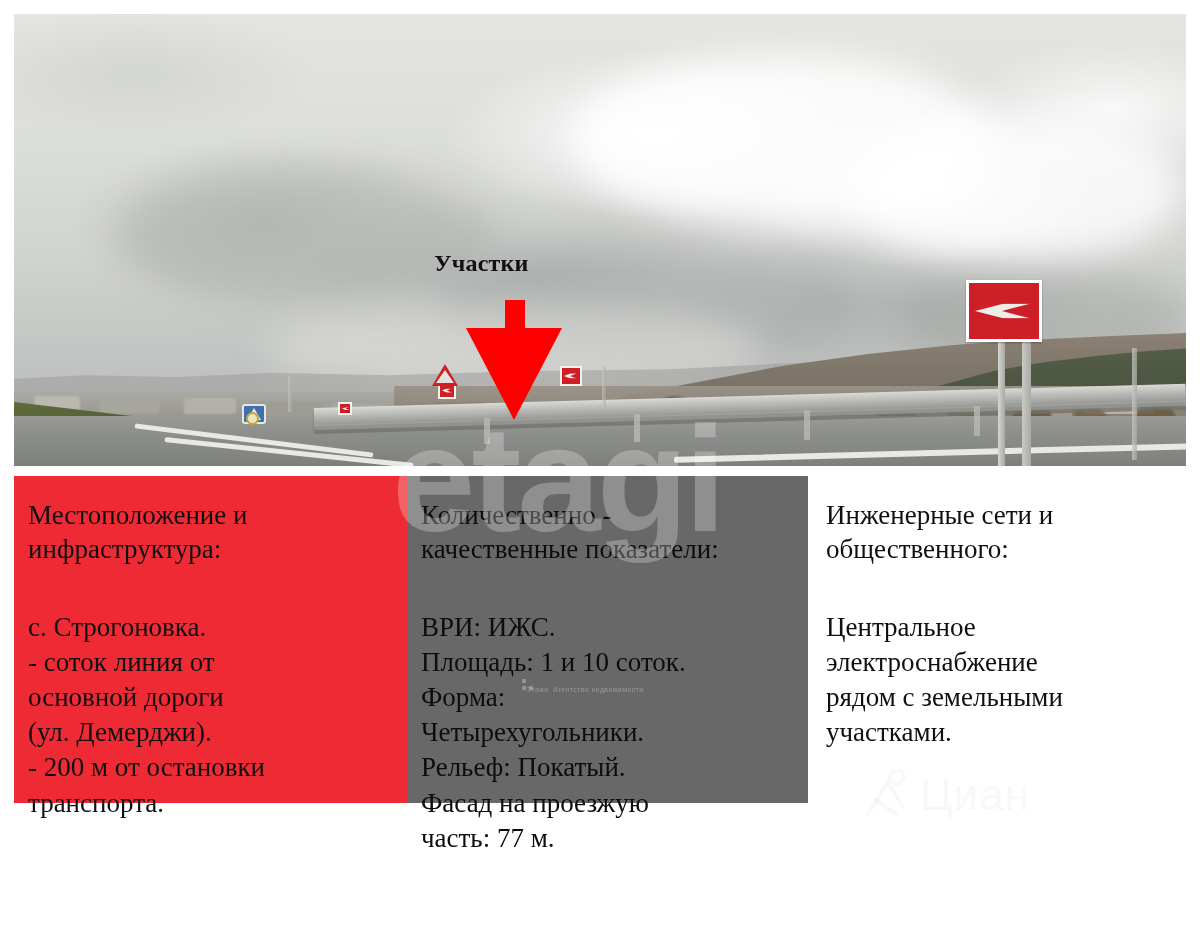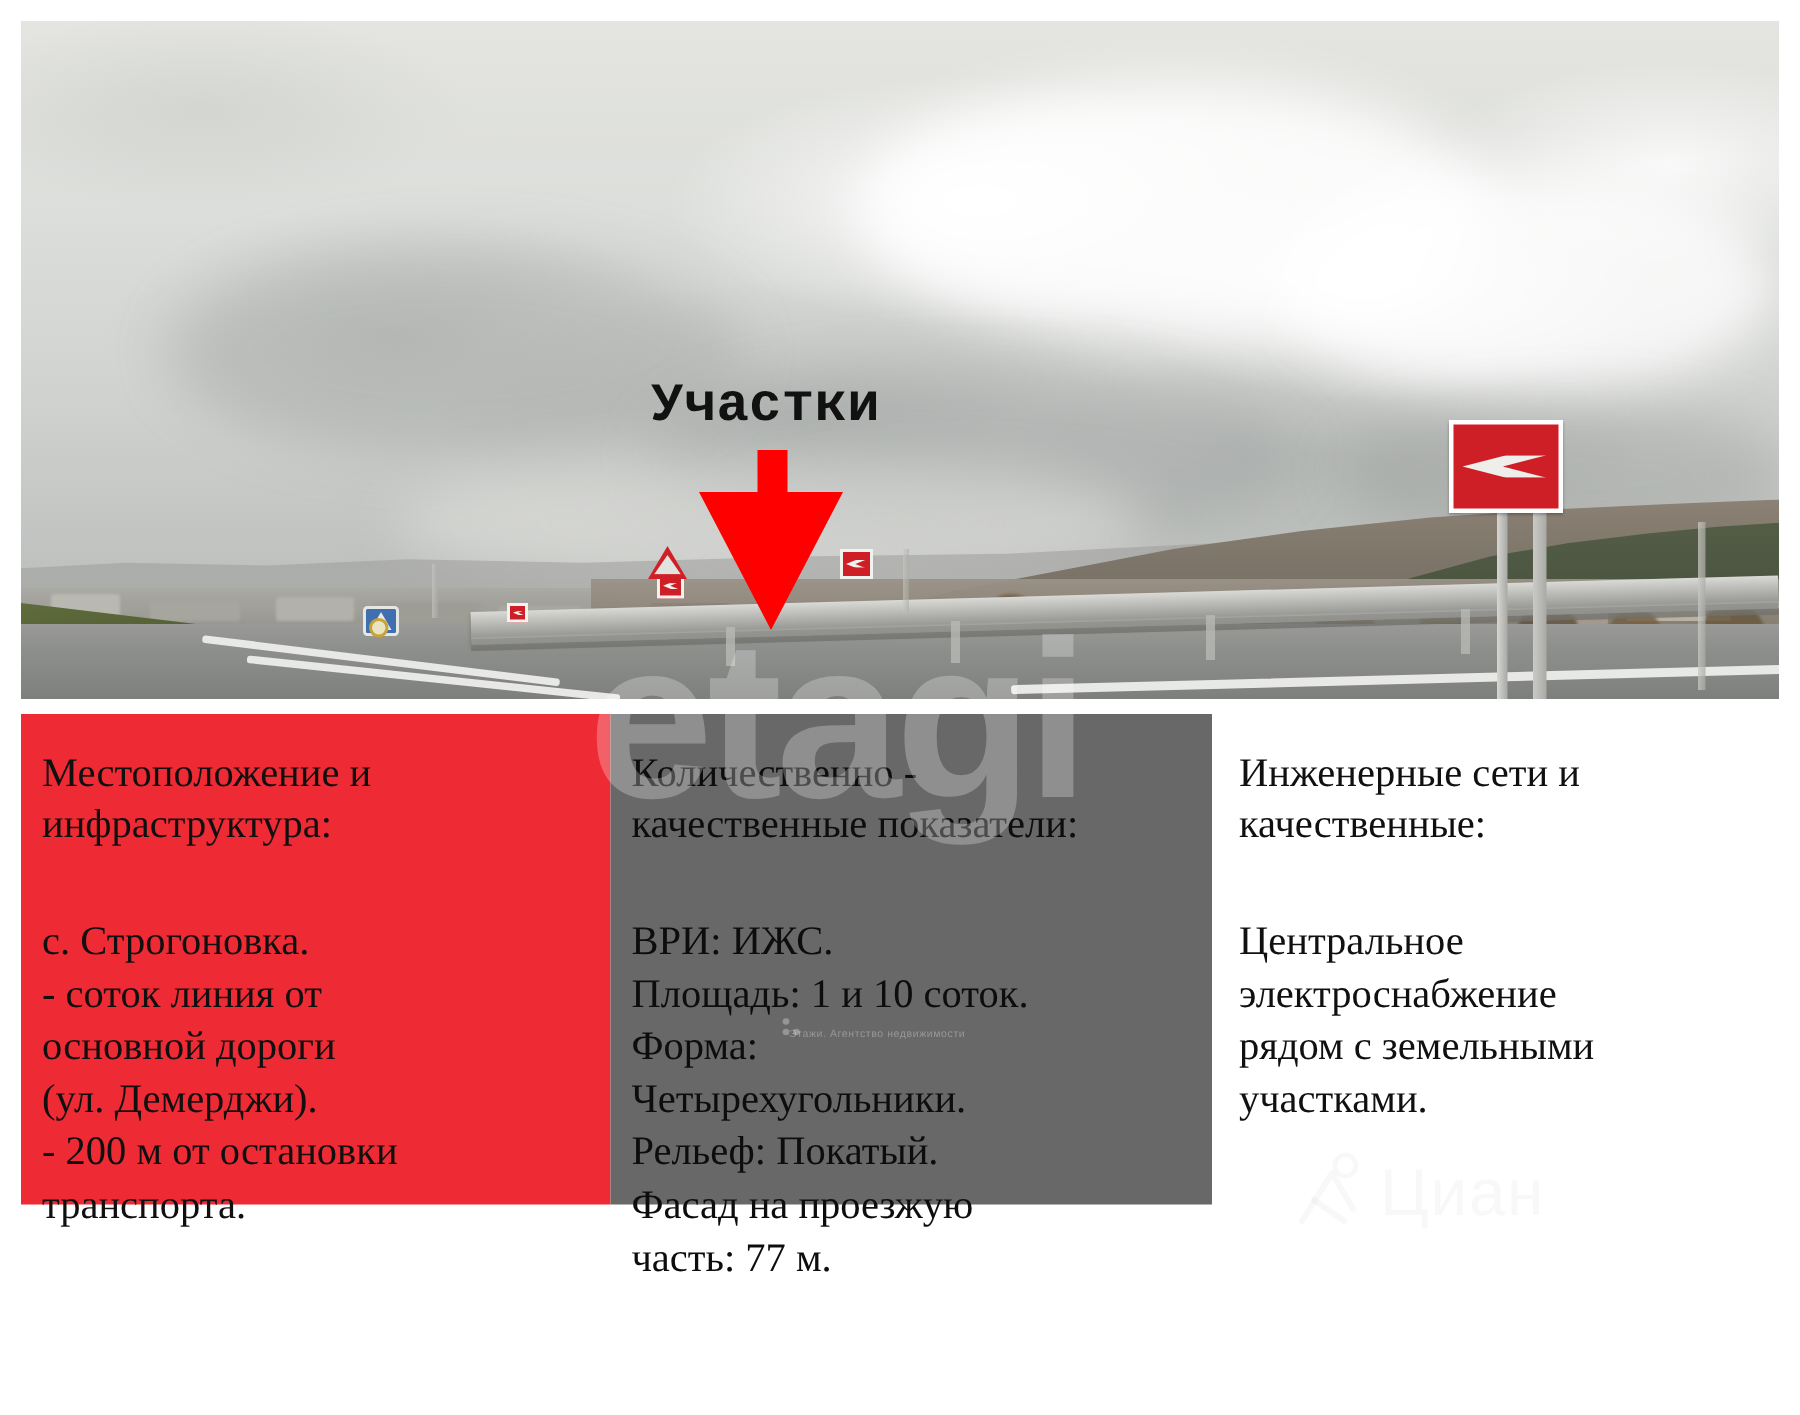--- a/index.html
+++ b/index.html
@@ -254,22 +254,22 @@
     border-left: 7px solid transparent;
     border-right: 7px solid transparent;
     border-bottom: 12px solid #e9e9e5;
   }
 
   
   .annotation-label {
     position: absolute;
     left: 420px;
     top: 236px;
-    font-family: Liberation Mono, monospace;
-    font-size: 36px;
+    font-family: Liberation Serif, serif;
+    font-size: 24px;
     font-weight: 700;
     color: #111111;
     letter-spacing: .2px;
     white-space: nowrap;
     z-index: 6;
   }
   .arrow-down {
     position: absolute;
     left: 452px;
     top: 286px;
@@ -509,21 +509,21 @@
         <span class="ln">Четырехугольники.</span>
         <span class="ln">Рельеф: Покатый.</span>
         <span class="ln">Фасад на проезжую</span>
         <span class="ln">часть: 77 м.</span>
       </div>
     </div>
 
     <div class="panel panel-utilities">
       <div class="panel-heading">
         <span class="ln">Инженерные сети и</span>
-        <span class="ln">качественные:</span>
+        <span class="ln">общественного:</span>
       </div>
       <div class="panel-body">
         <span class="ln">Центральное</span>
         <span class="ln">электроснабжение</span>
         <span class="ln">рядом с земельными</span>
         <span class="ln">участками.</span>
       </div>
     </div>
   </div>
 

